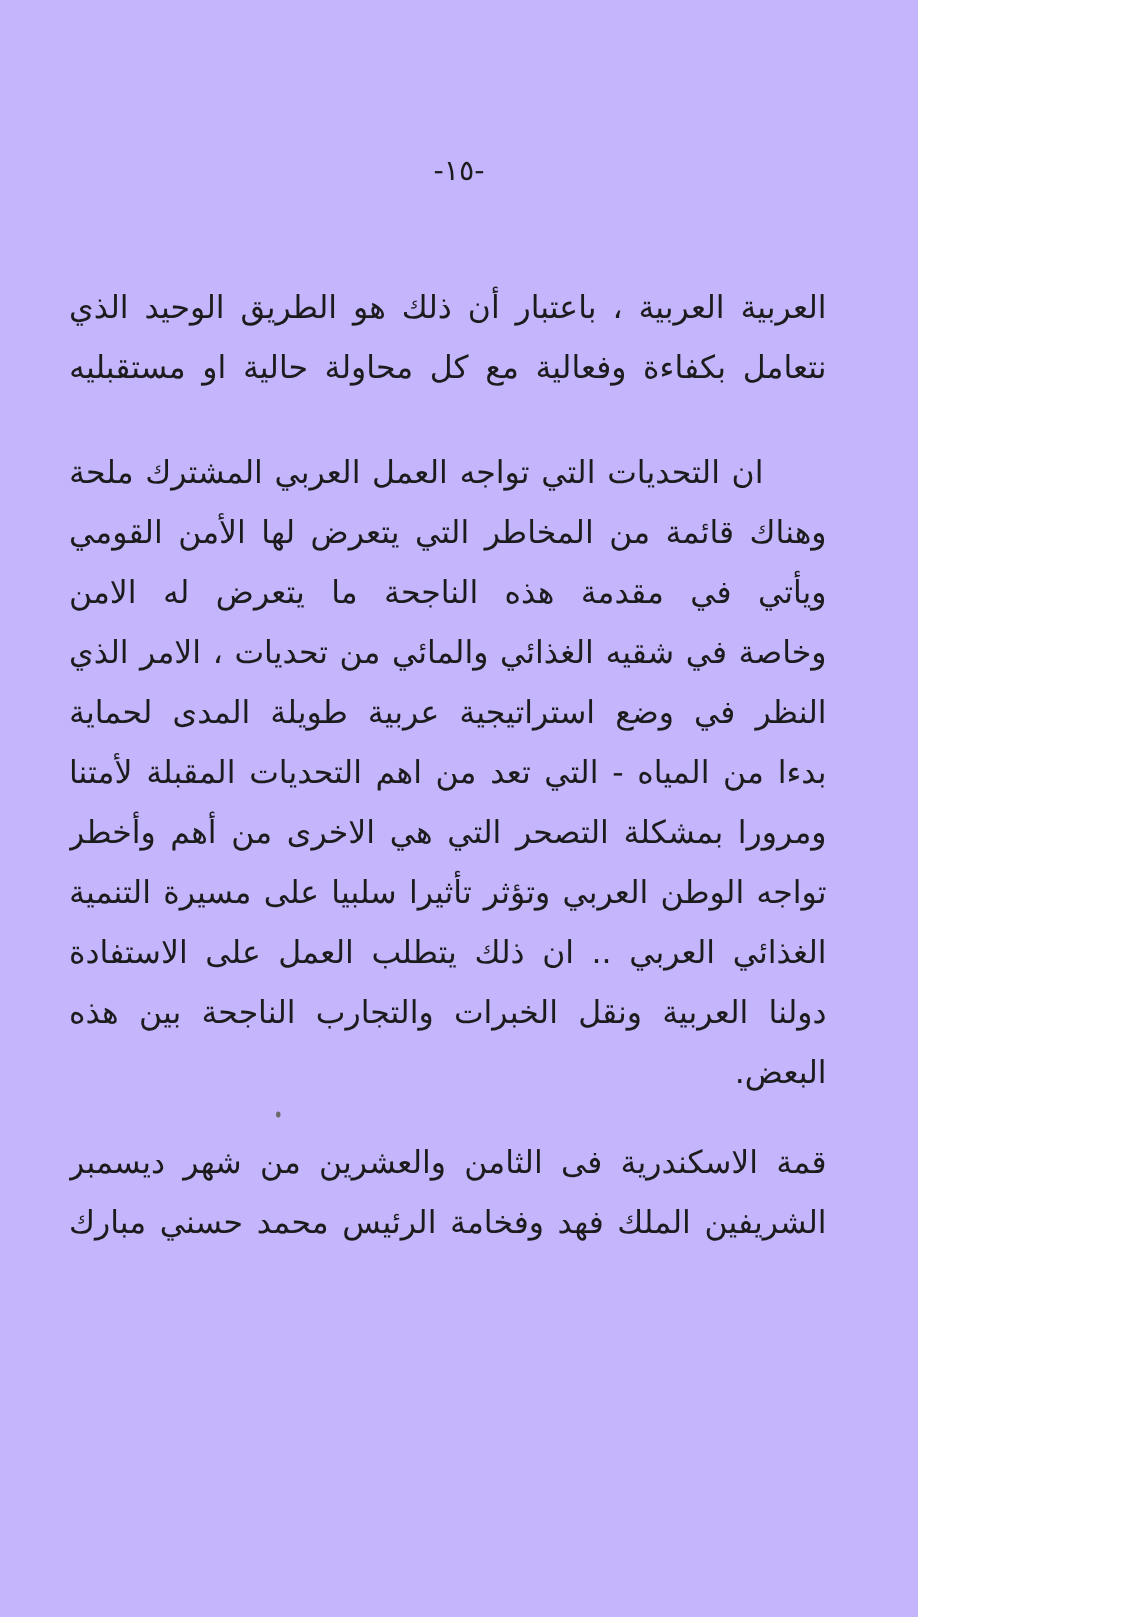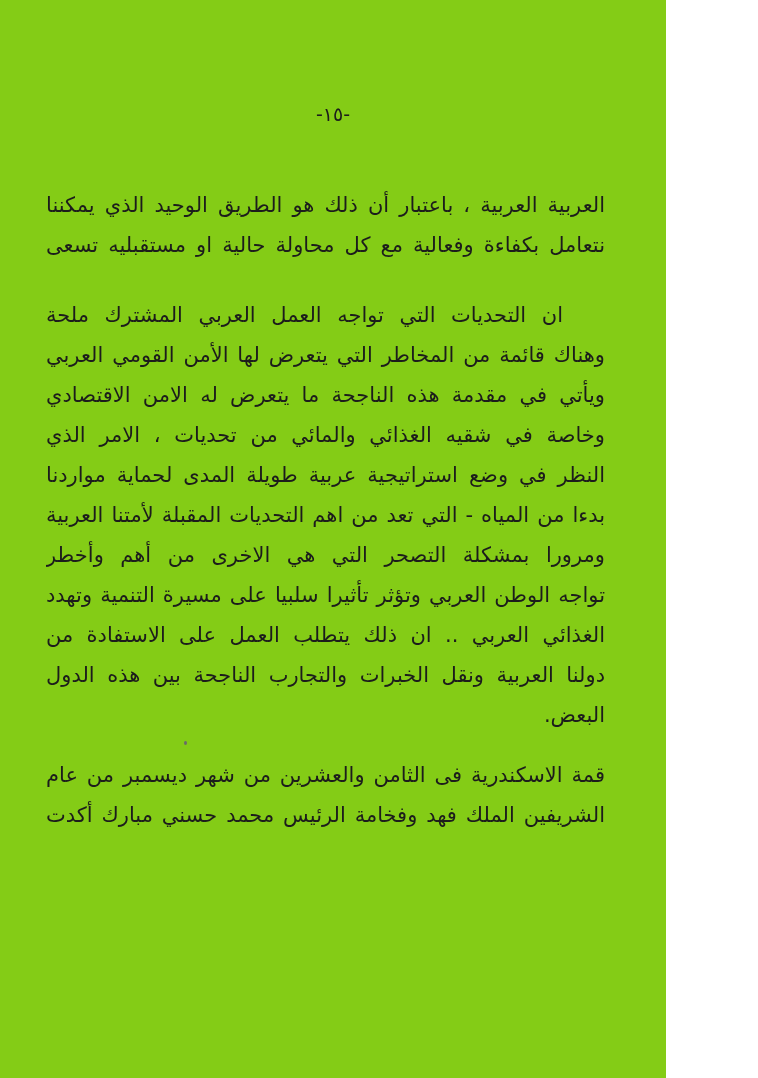--- a/index.html
+++ b/index.html
@@ -2,23 +2,23 @@
 <html lang="ar"><head>
 <meta charset="utf-8">
 <style>
   html, body {
     margin: 0;
     padding: 0;
     background: #ffffff;
   }
   .page {
     position: relative;
-    width: 666px;
+    width: 612px;
     height: 1078px;
-    background: #84cc16;
+    background: #c4b5fd;
     overflow: hidden;
     font-family: "DejaVu Sans", sans-serif;
     color: #1c1c1c;
   }
   .page-number {
     margin-top: 103px;
     text-align: center;
     direction: rtl;
     font-size: 19px;
     letter-spacing: 1px;

